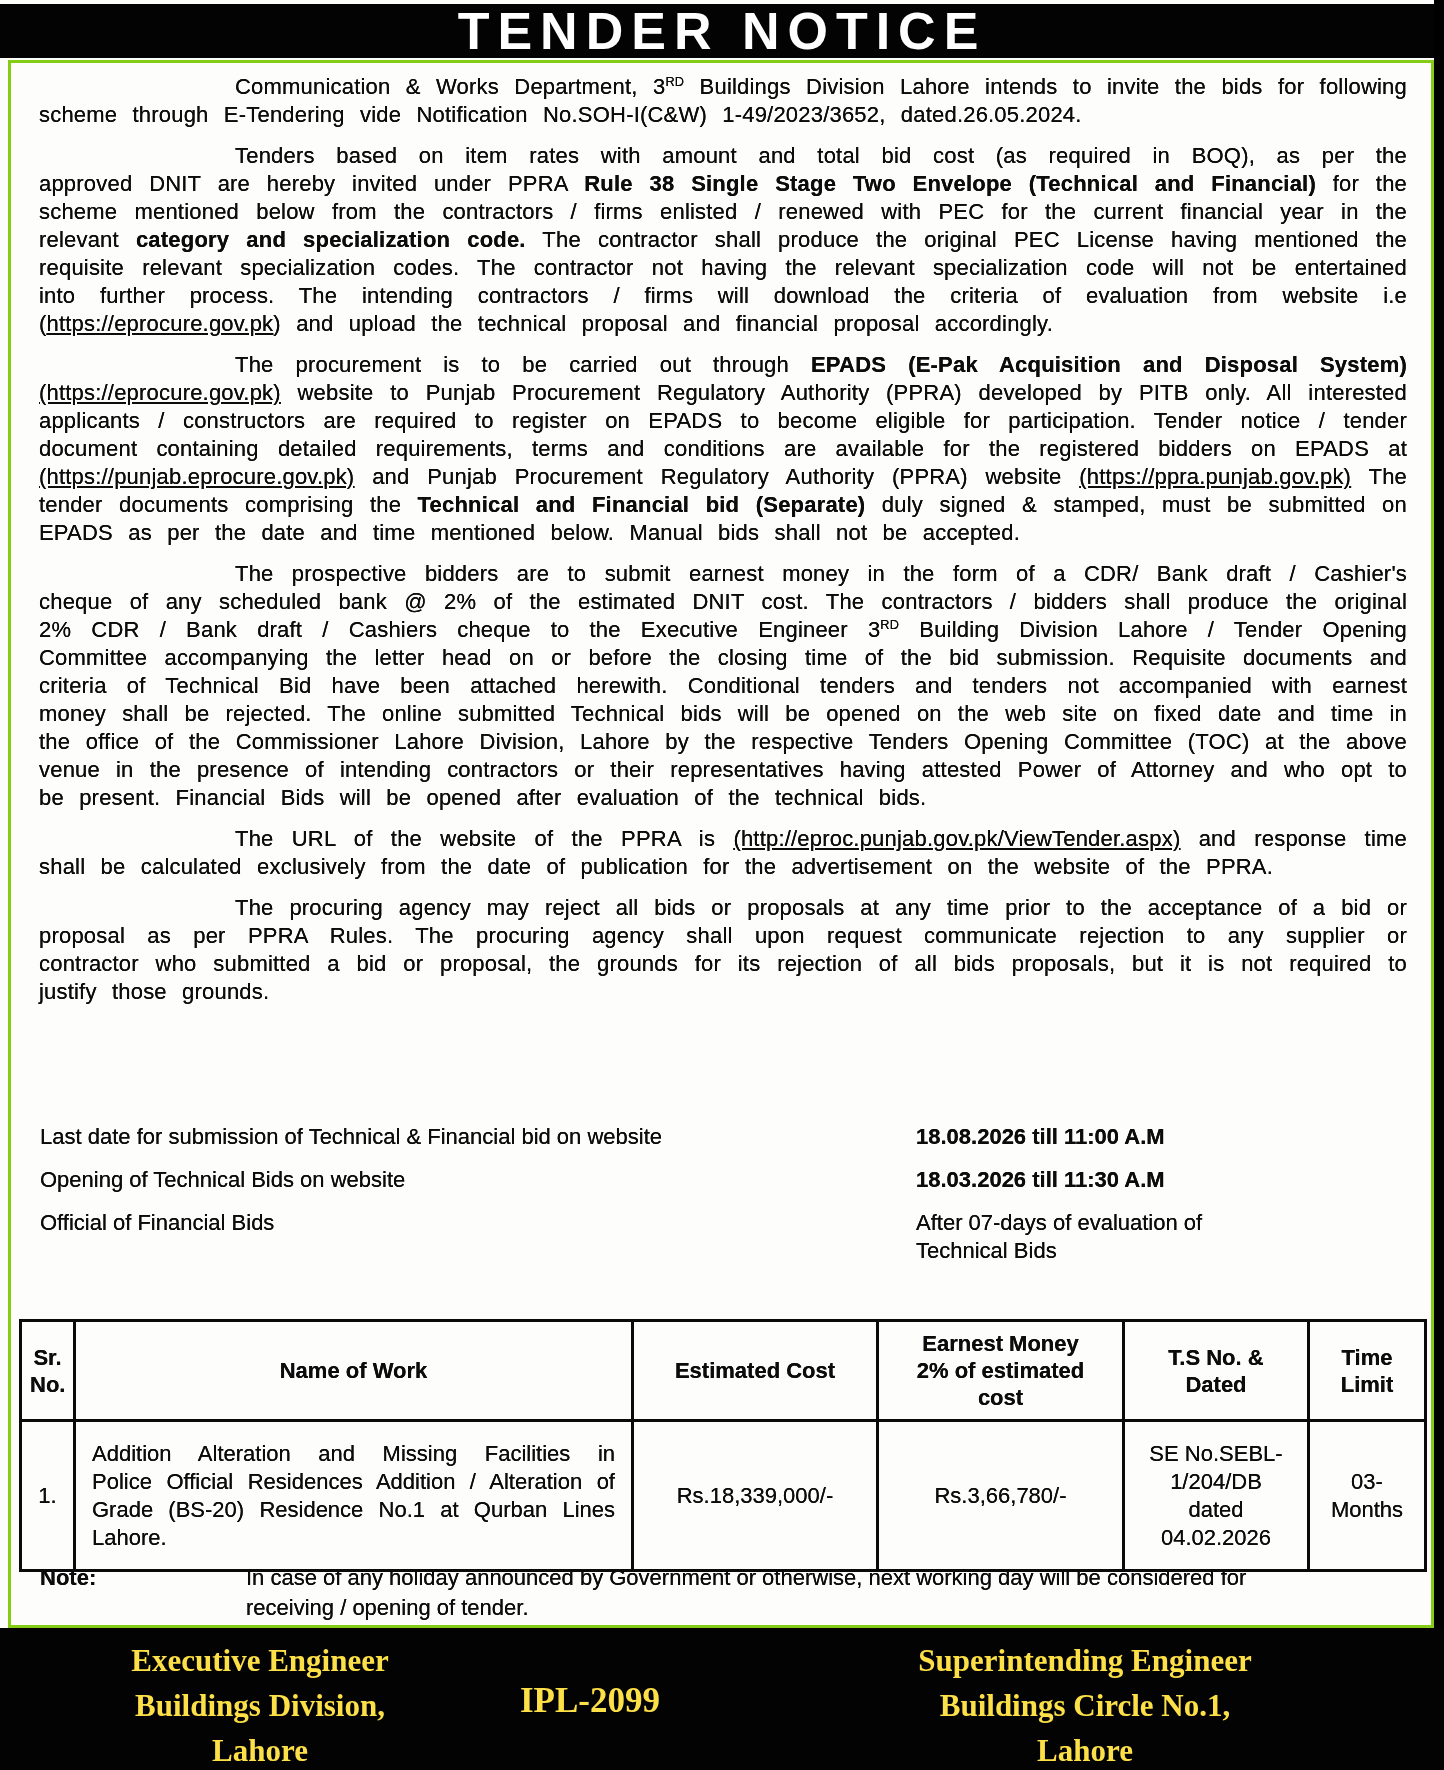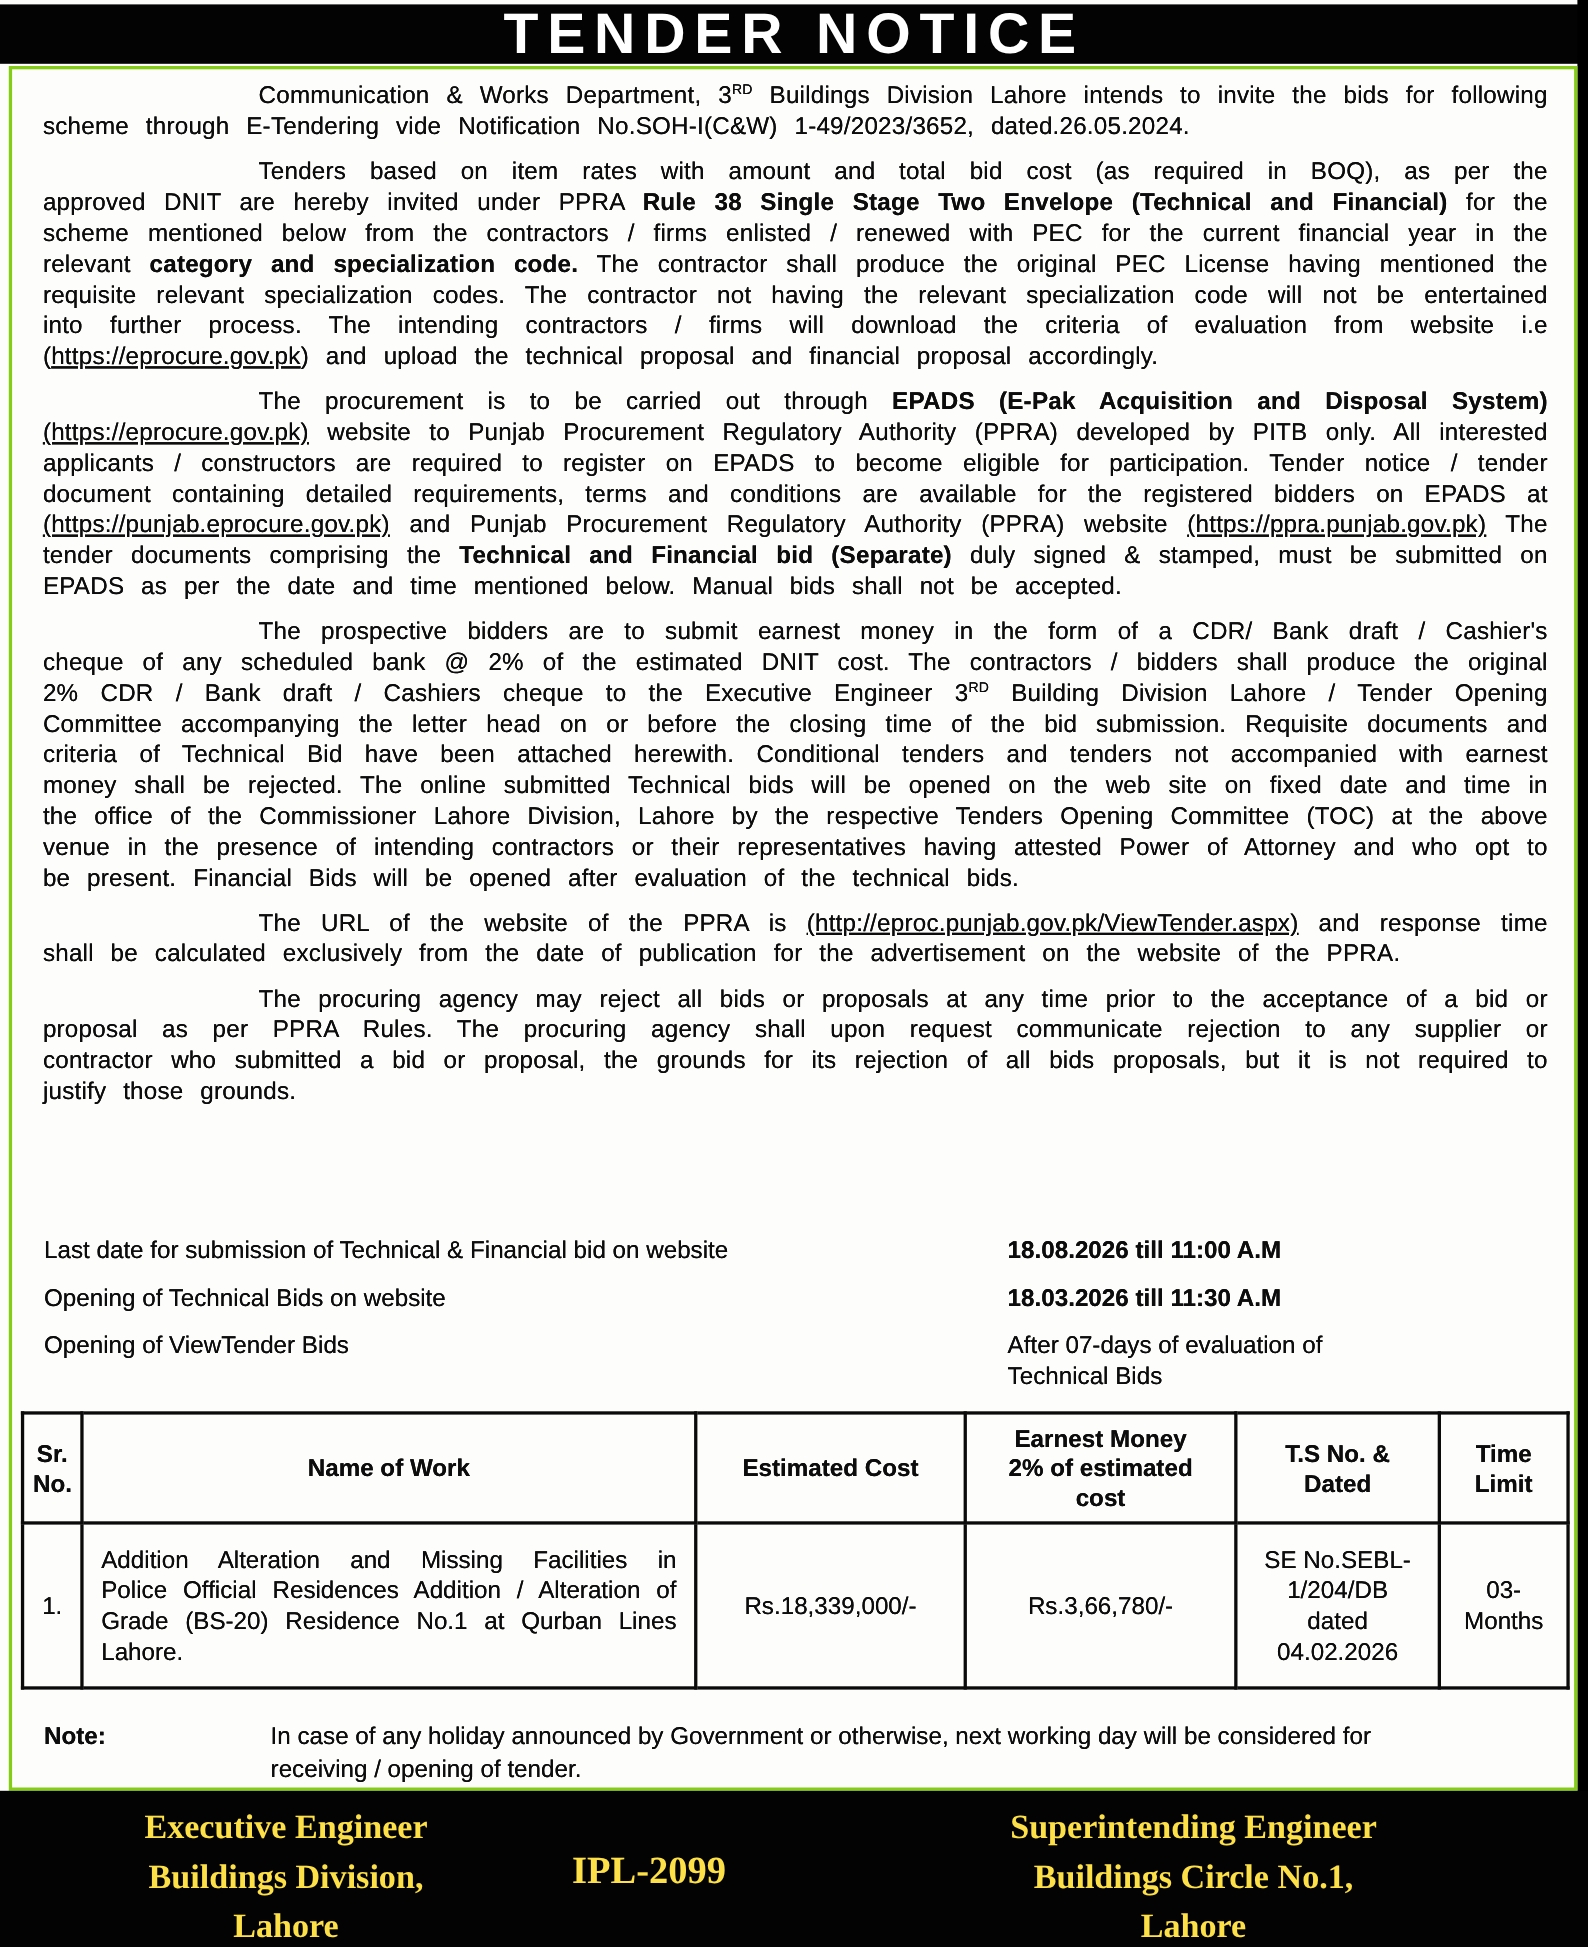--- a/index.html
+++ b/index.html
@@ -29,21 +29,21 @@
   sup { font-size:0.58em; line-height:0; }
   .pre { white-space:pre-line; }
 
   .schedule { position:absolute; top:1060px; left:29px; right:30px; font-size:22px; line-height:28px; text-shadow:0 0 0.45px currentColor; }
   .sched-row { display:flex; margin-bottom:15px; }
   .sched-label { width:876px; flex:0 0 876px; }
   .sched-value { flex:1; }
   .sched-value.bold { font-weight:bold; }
 
   .work-table {
-    position:absolute; top:1220px; left:8px; width:1405px;
+    position:absolute; top:1256px; left:8px; width:1405px;
     border-collapse:collapse; table-layout:fixed; font-size:22px;
     text-shadow:0 0 0.45px currentColor;
   }
   .work-table th, .work-table td {
     border:3px solid #0a0a0a; vertical-align:middle; padding:4px 8px; box-sizing:border-box;
   }
   .work-table th { font-weight:bold; text-align:center; line-height:27px; height:100px; }
   .work-table td { text-align:center; line-height:28px; height:150px; }
   .work-table td.name-cell { text-align:justify; padding:6px 16px; word-spacing:8px; }
 
@@ -82,21 +82,21 @@
     <div class="schedule">
       <div class="sched-row">
         <div class="sched-label">Last date for submission of Technical &amp; Financial bid on website</div>
         <div class="sched-value bold">18.08.2026 till 11:00 A.M</div>
       </div>
       <div class="sched-row">
         <div class="sched-label">Opening of Technical Bids on website</div>
         <div class="sched-value bold">18.03.2026 till 11:30 A.M</div>
       </div>
       <div class="sched-row">
-        <div class="sched-label">Opening of ViewTender Bids</div>
+        <div class="sched-label">Official of Financial Bids</div>
         <div class="sched-value pre">After 07-days of evaluation of
 Technical Bids</div>
       </div>
     </div>
 
     <table class="work-table">
       <colgroup>
         <col style="width:54px">
         <col style="width:558px">
         <col style="width:245px">

